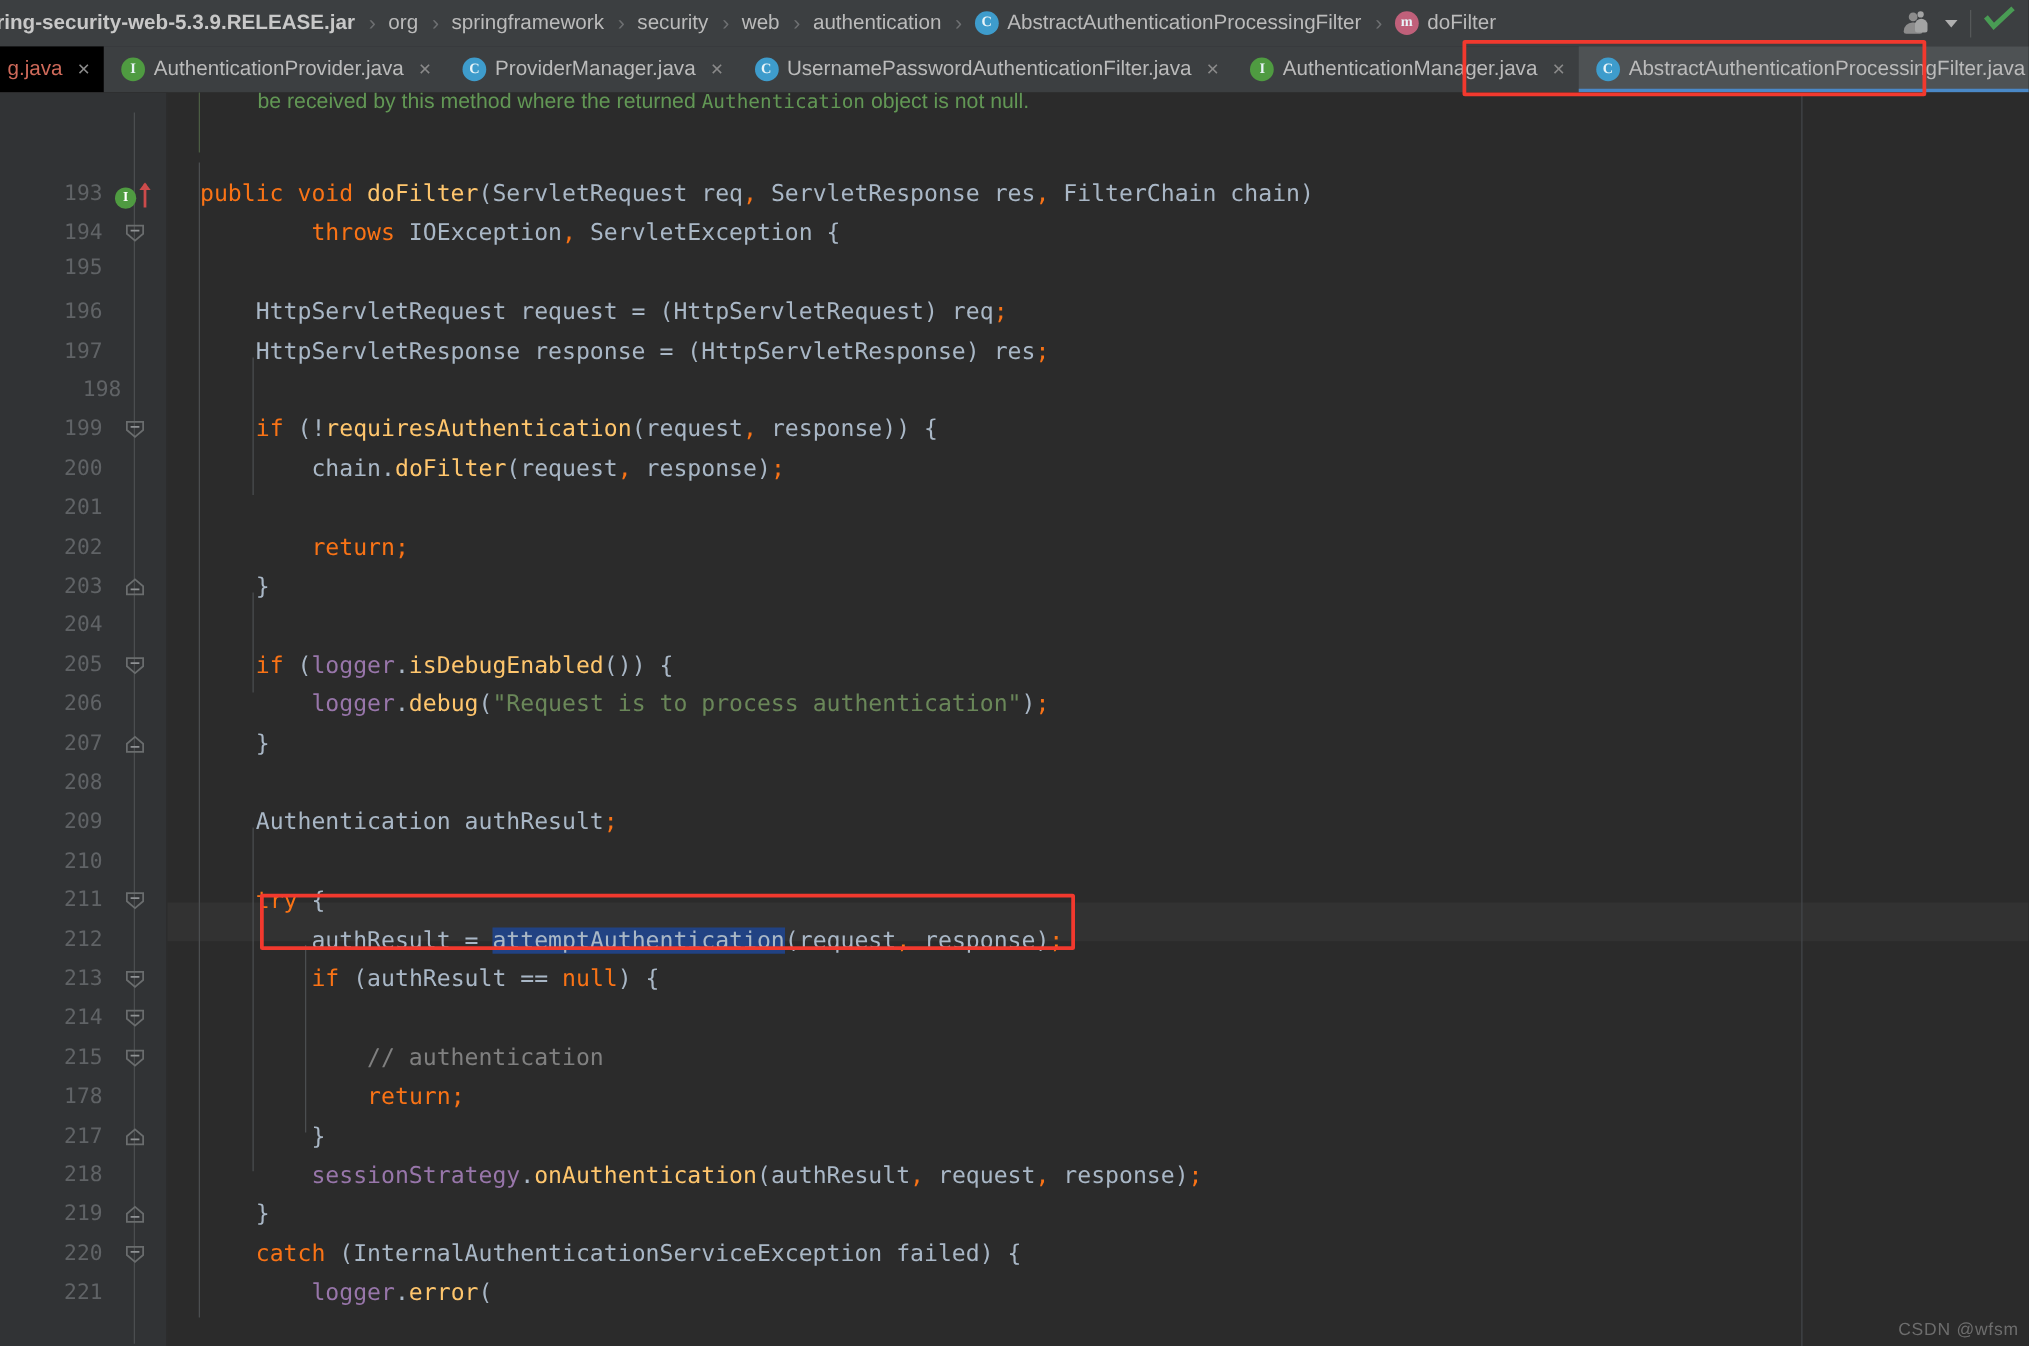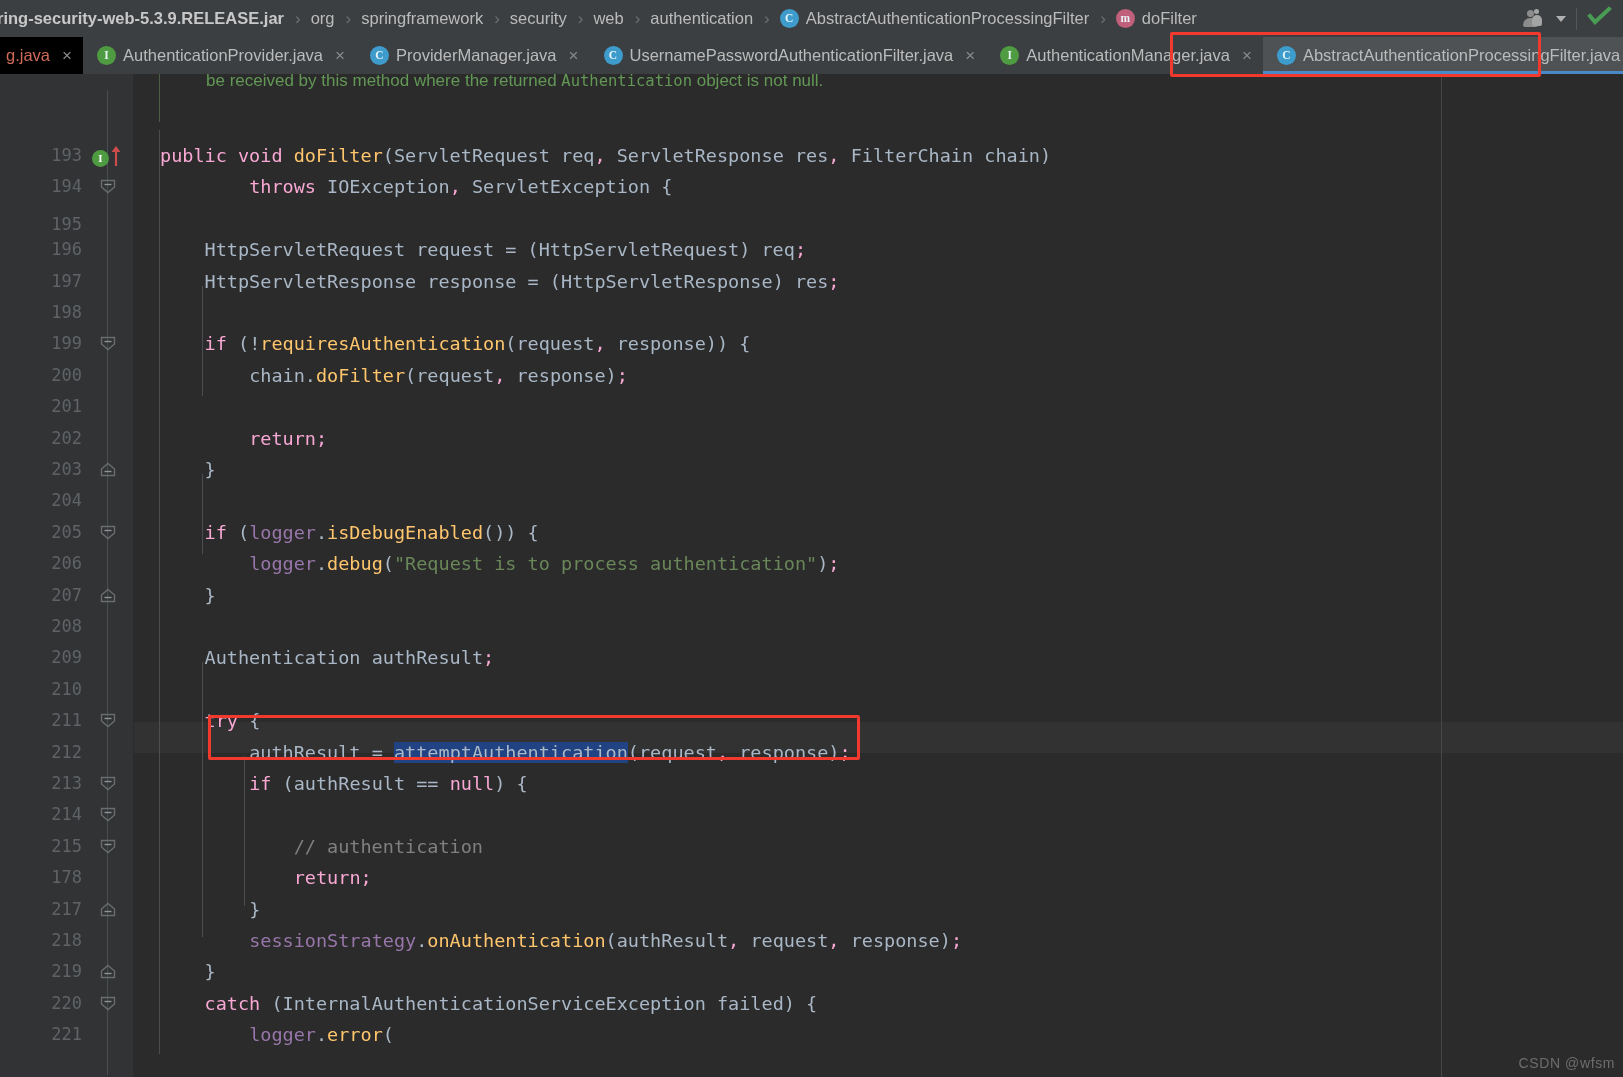--- a/index.html
+++ b/index.html
@@ -108,21 +108,21 @@
   .code-line {
     position: absolute; left: 0; width: 100%; height: 31.4px; line-height: 31.4px;
     font-family: "DejaVu Sans Mono", monospace; font-size: 18.5px;
     white-space: pre; color: #a9b7c6;
   }
   .current-line-bg {
     position: absolute; left: 0; width: 100%; height: 31.4px; background: #323232;
   }
   .code-line .pad { padding-left: 26px; display: inline-block; }
 
-  .kw   { color: #f9a8d4; text-align: right; }
+  .kw   { color: #f97316; text-align: right; }
   .mth  { color: #ffc66d; }
   .fld  { color: #9876aa; }
   .str  { color: #6a8759; }
   .cmt  { color: #808080; }
   .doccode { color: #629755; font-family: "DejaVu Sans Mono", monospace; font-size: 15.5px; }
   .plain{ color: #a9b7c6; }
   .sel  { background: #214283; color: #a9b7c6; }
 
   .doc-line {
     position: absolute; left: 0; height: 31.4px; line-height: 31.4px;
@@ -252,24 +252,24 @@
     <span class="tab-sep"></span>
 
   </div>
 
   <div class="editor">
 
     <div class="gutter">
       <div class="linenos" id="linenos">
           <div class="lineno" style="position: absolute; top: 66px; width: 90px;">193</div>
           <div class="lineno" style="position: absolute; top: 97.4px; width: 90px;">194</div>
-          <div class="lineno" style="position: absolute; top: 135px; width: 90px;">195</div>
+          <div class="lineno" style="position: absolute; top: 125px; width: 90px;">195</div>
           <div class="lineno" style="position: absolute; top: 160.2px; width: 90px;">196</div>
           <div class="lineno" style="position: absolute; top: 191.6px; width: 90px;">197</div>
-          <div class="lineno" style="position: absolute; top: 223px; width: 90px;">198</div>
+          <div class="lineno" style="position: absolute; top: 223px; width: 90px; margin-left: 15px;">198</div>
           <div class="lineno" style="position: absolute; top: 254.4px; width: 90px;">199</div>
           <div class="lineno" style="position: absolute; top: 285.8px; width: 90px;">200</div>
           <div class="lineno" style="position: absolute; top: 317.2px; width: 90px;">201</div>
           <div class="lineno" style="position: absolute; top: 348.6px; width: 90px;">202</div>
           <div class="lineno" style="position: absolute; top: 380px; width: 90px;">203</div>
           <div class="lineno" style="position: absolute; top: 411.4px; width: 90px;">204</div>
           <div class="lineno" style="position: absolute; top: 442.8px; width: 90px;">205</div>
           <div class="lineno" style="position: absolute; top: 474.2px; width: 90px;">206</div>
           <div class="lineno" style="position: absolute; top: 505.6px; width: 90px;">207</div>
           <div class="lineno" style="position: absolute; top: 537px; width: 90px;">208</div>

